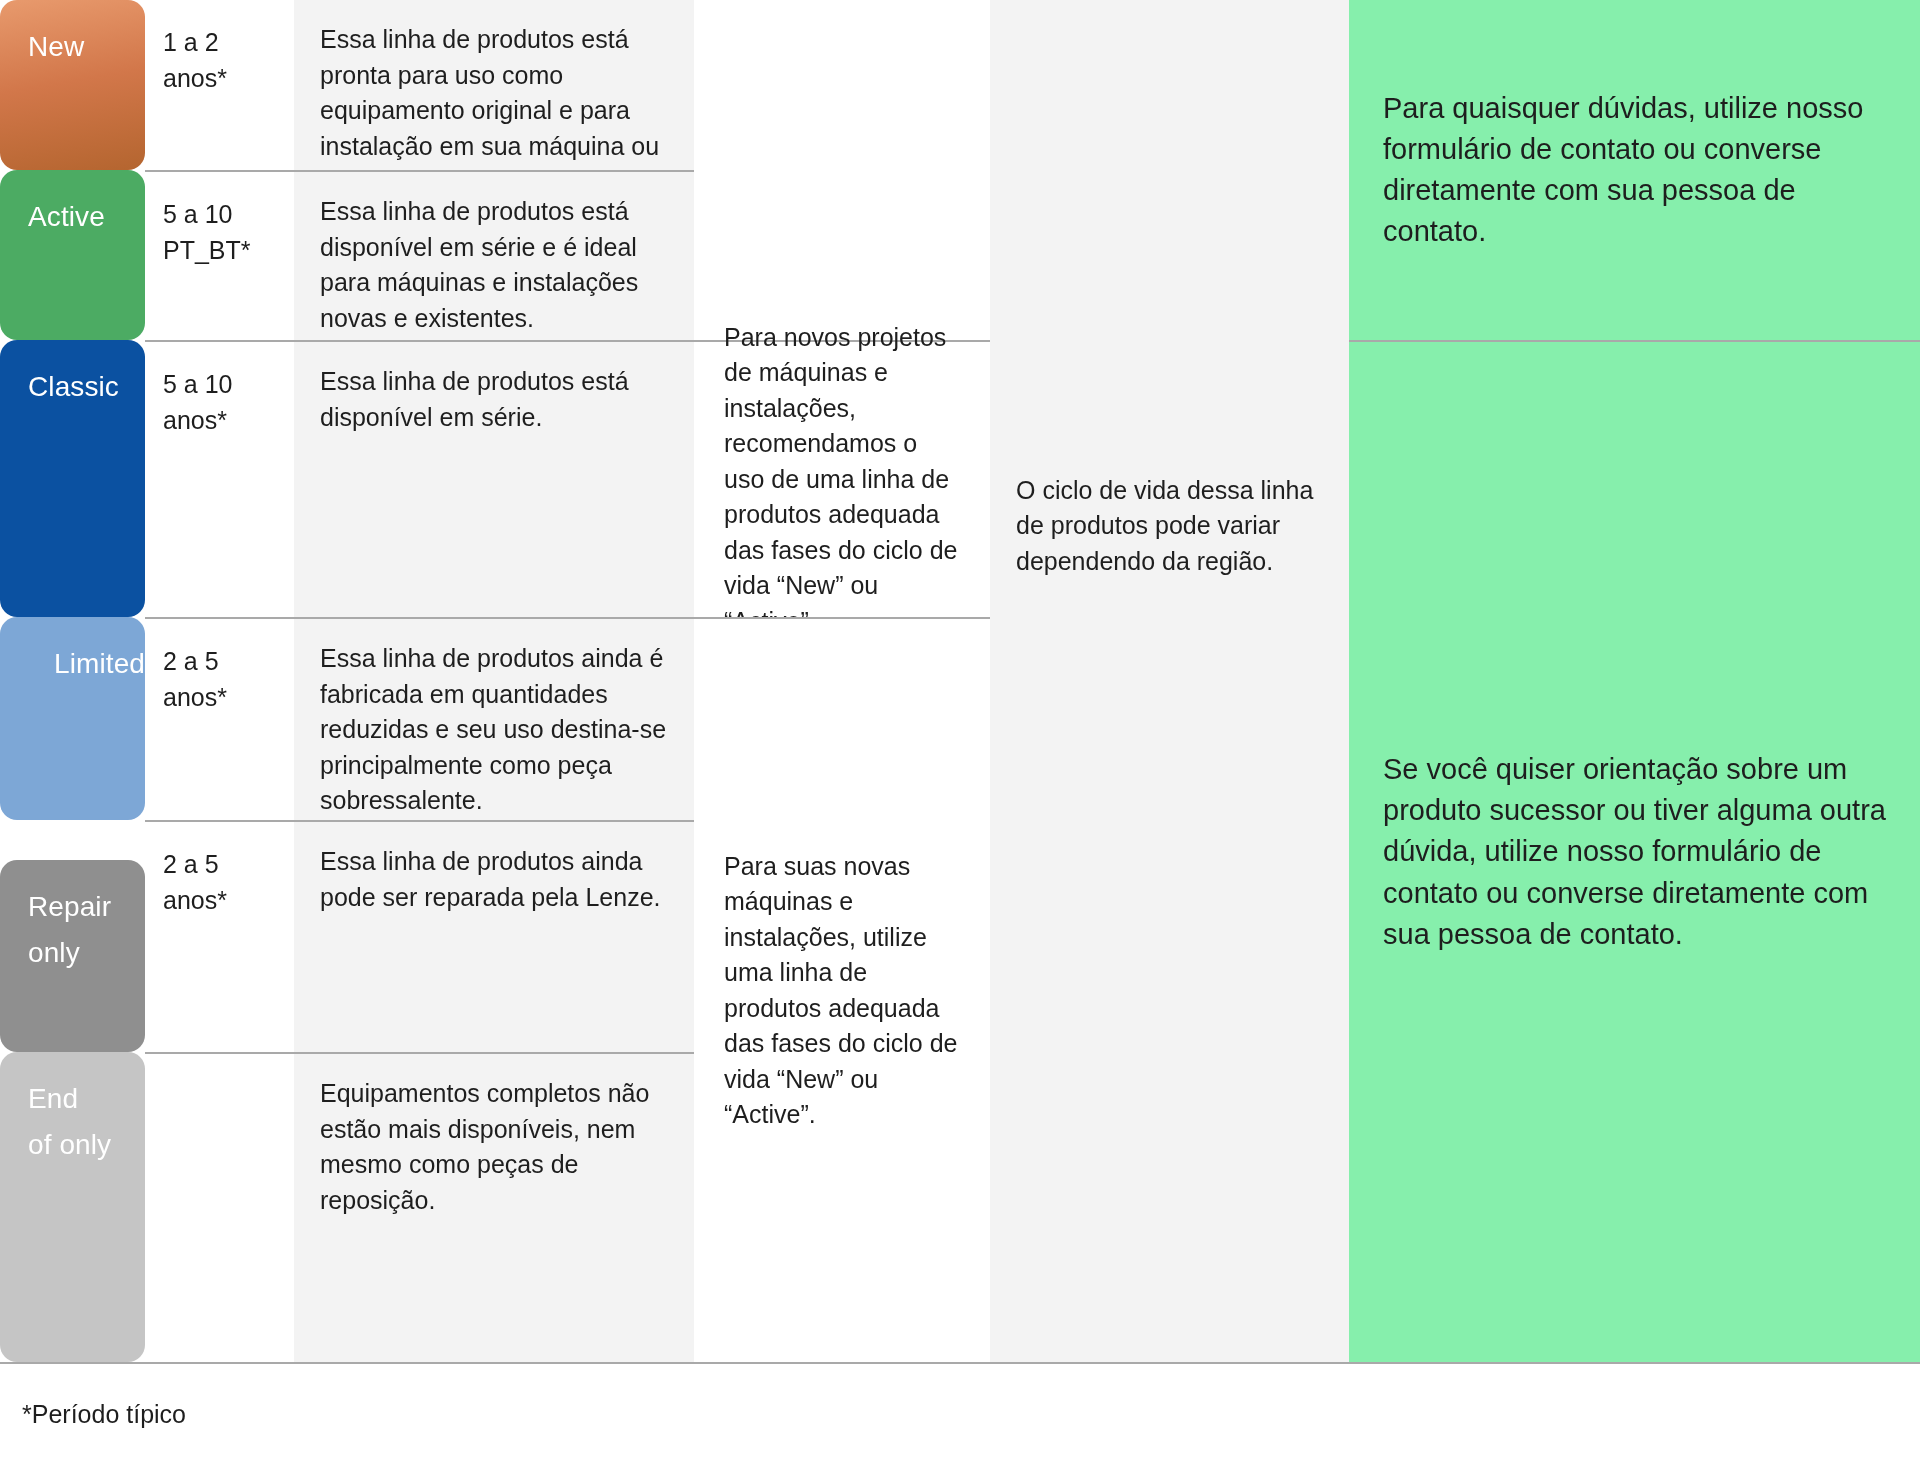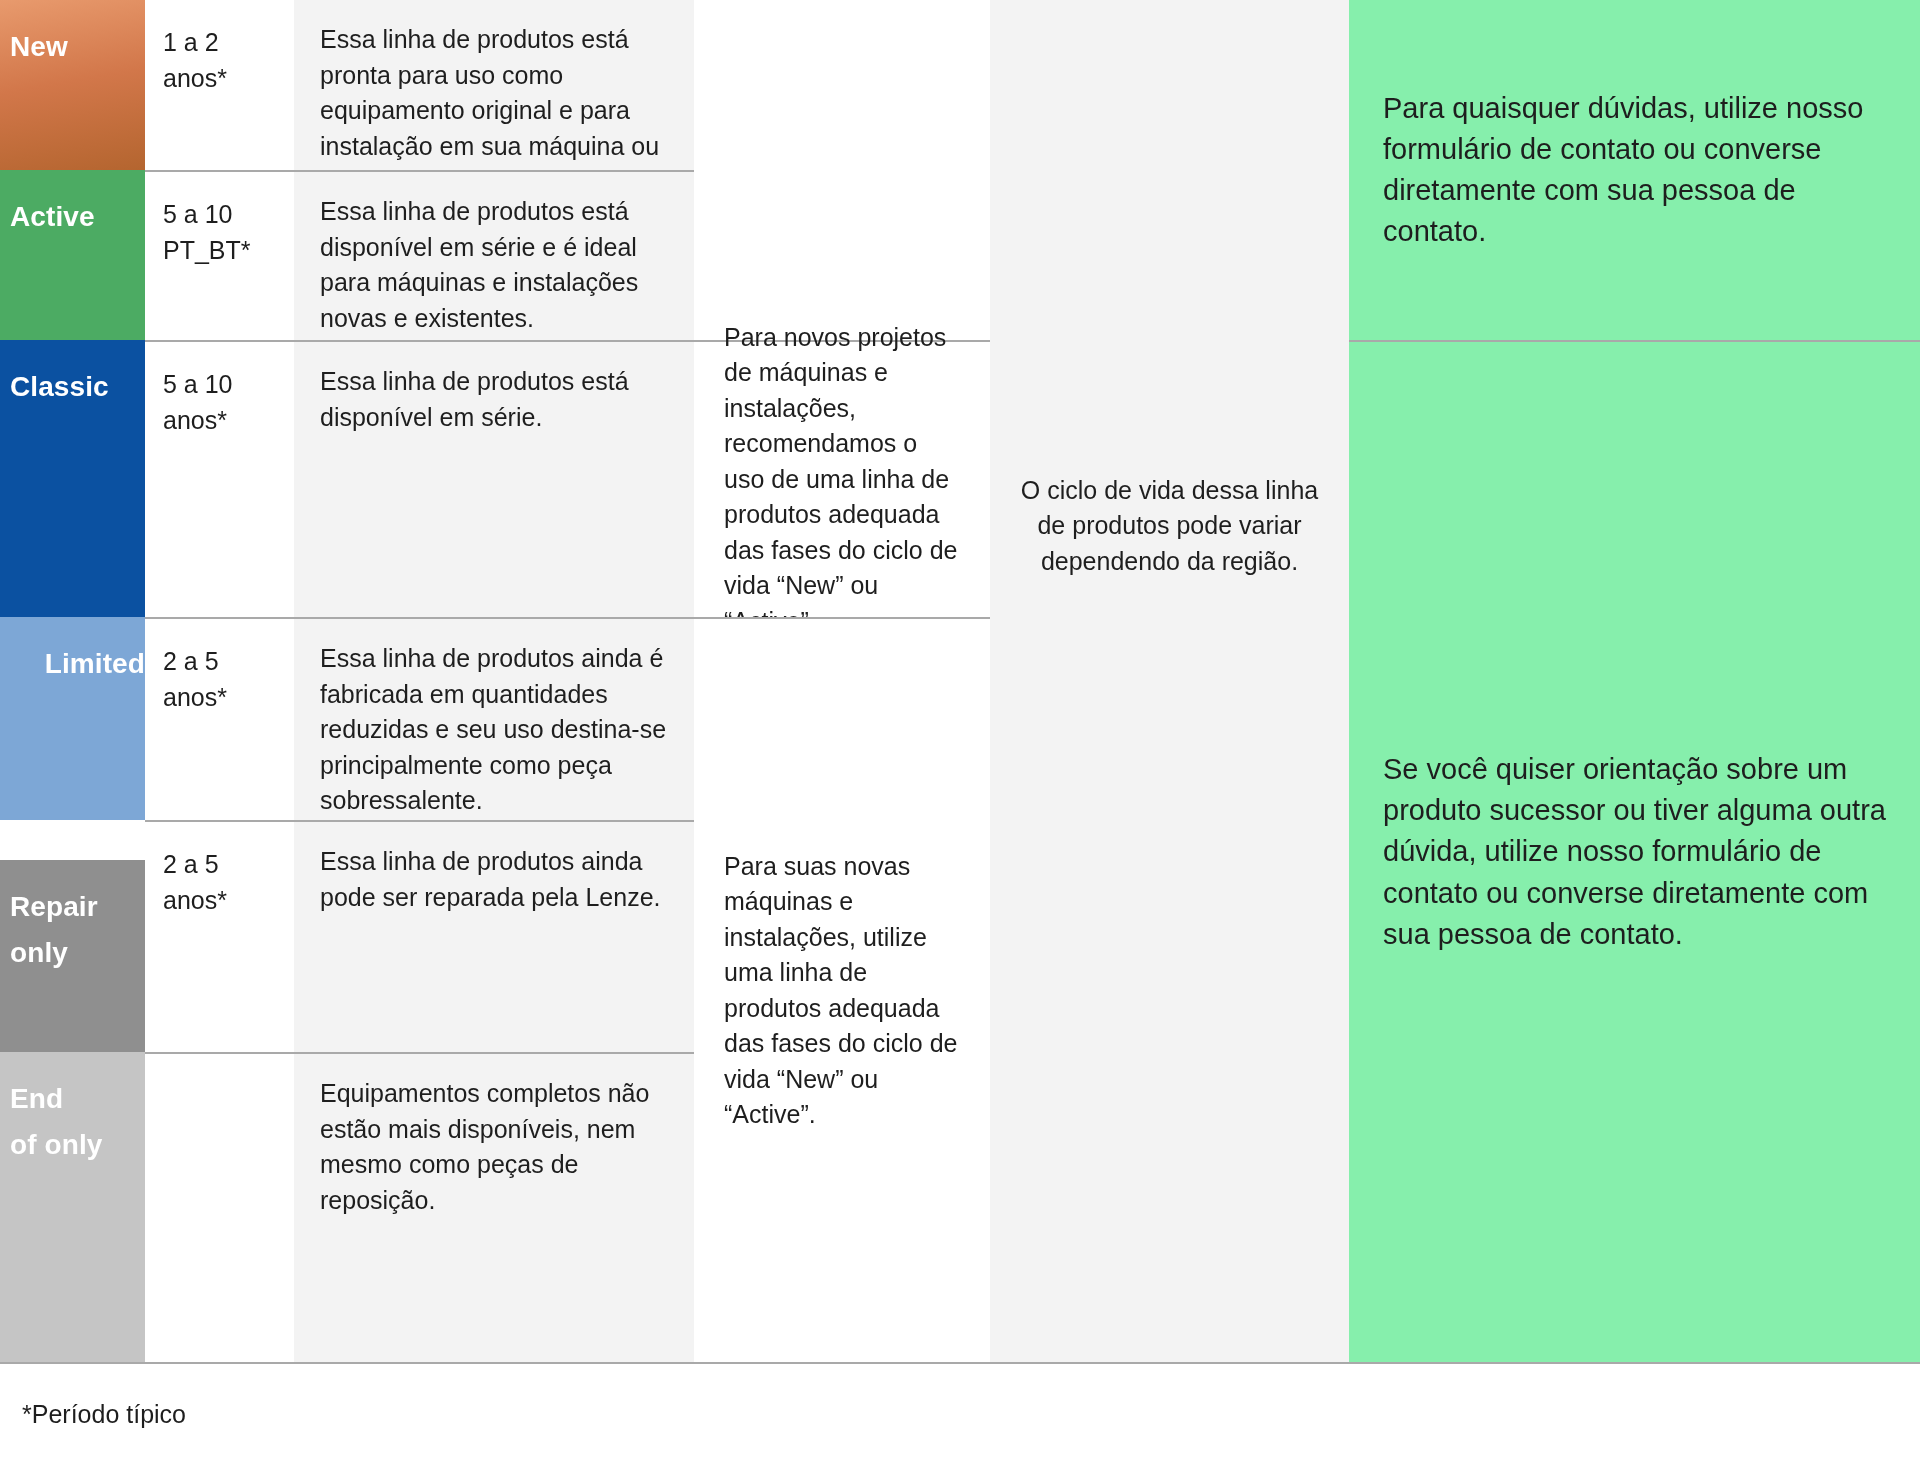--- a/index.html
+++ b/index.html
@@ -30,27 +30,28 @@
     width: 1920px;
     height: 1362px;
     display: grid;
     grid-template-columns: 145px 149px 400px 296px 359px 571px;
     grid-template-rows: 170px 170px 277px 203px 232px 310px;
   }
 
   
   .swatch {
     position: relative;
-    padding: 24px 0 0 10px;
+    padding: 24px 0 0 28px;
     box-sizing: border-box;
     color: #ffffff;
-    font-weight: 700;
+    font-weight: 400;
     font-size: 28px;
     line-height: 1.65;
     letter-spacing: 0.1px;
+    border-radius: 17px;
   }
   .swatch-new     { background: linear-gradient(170deg, #e89a6d 0%, #d2774a 48%, #b4652f 100%); }
   .swatch-active  { background: #4cab63; }
   .swatch-classic { background: #0b51a1; }
   .swatch-limited { background: #7da7d6; text-align: right; }
   .swatch-repair  { background: #8f8f8f; margin-top: 40px; }
   .swatch-end     { background: #c5c5c5; }
 
   
   .period {
@@ -149,21 +150,21 @@
     <div class="period first">
       <span class="cell-text">1 a 2
 anos*</span>
     </div>
     <div class="desc first">
       <span class="cell-text">Essa linha de produtos está pronta para uso como equipamento original e para instalação em sua máquina ou sistema existente.</span>
     </div>
 
     <div class="recommend blank" style="grid-column:4; grid-row:1 / span 2;"></div>
 
-    <div class="region" style="grid-column:5; grid-row:1 / span 5;text-align:center;">
+    <div class="region" style="grid-column:5; grid-row:1 / span 5;">
       <span class="cell-text">O ciclo de vida dessa linha de produtos pode variar dependendo da região.</span>
     </div>
 
     <div class="contact" style="grid-column:6; grid-row:1 / span 2;">
       <span class="cell-text">Para quaisquer dúvidas, utilize nosso formulário de contato ou converse diretamente com sua pessoa de contato.</span>
     </div>
 
     <div class="swatch swatch-active">
       <span class="cell-text">Active</span>
     </div>

